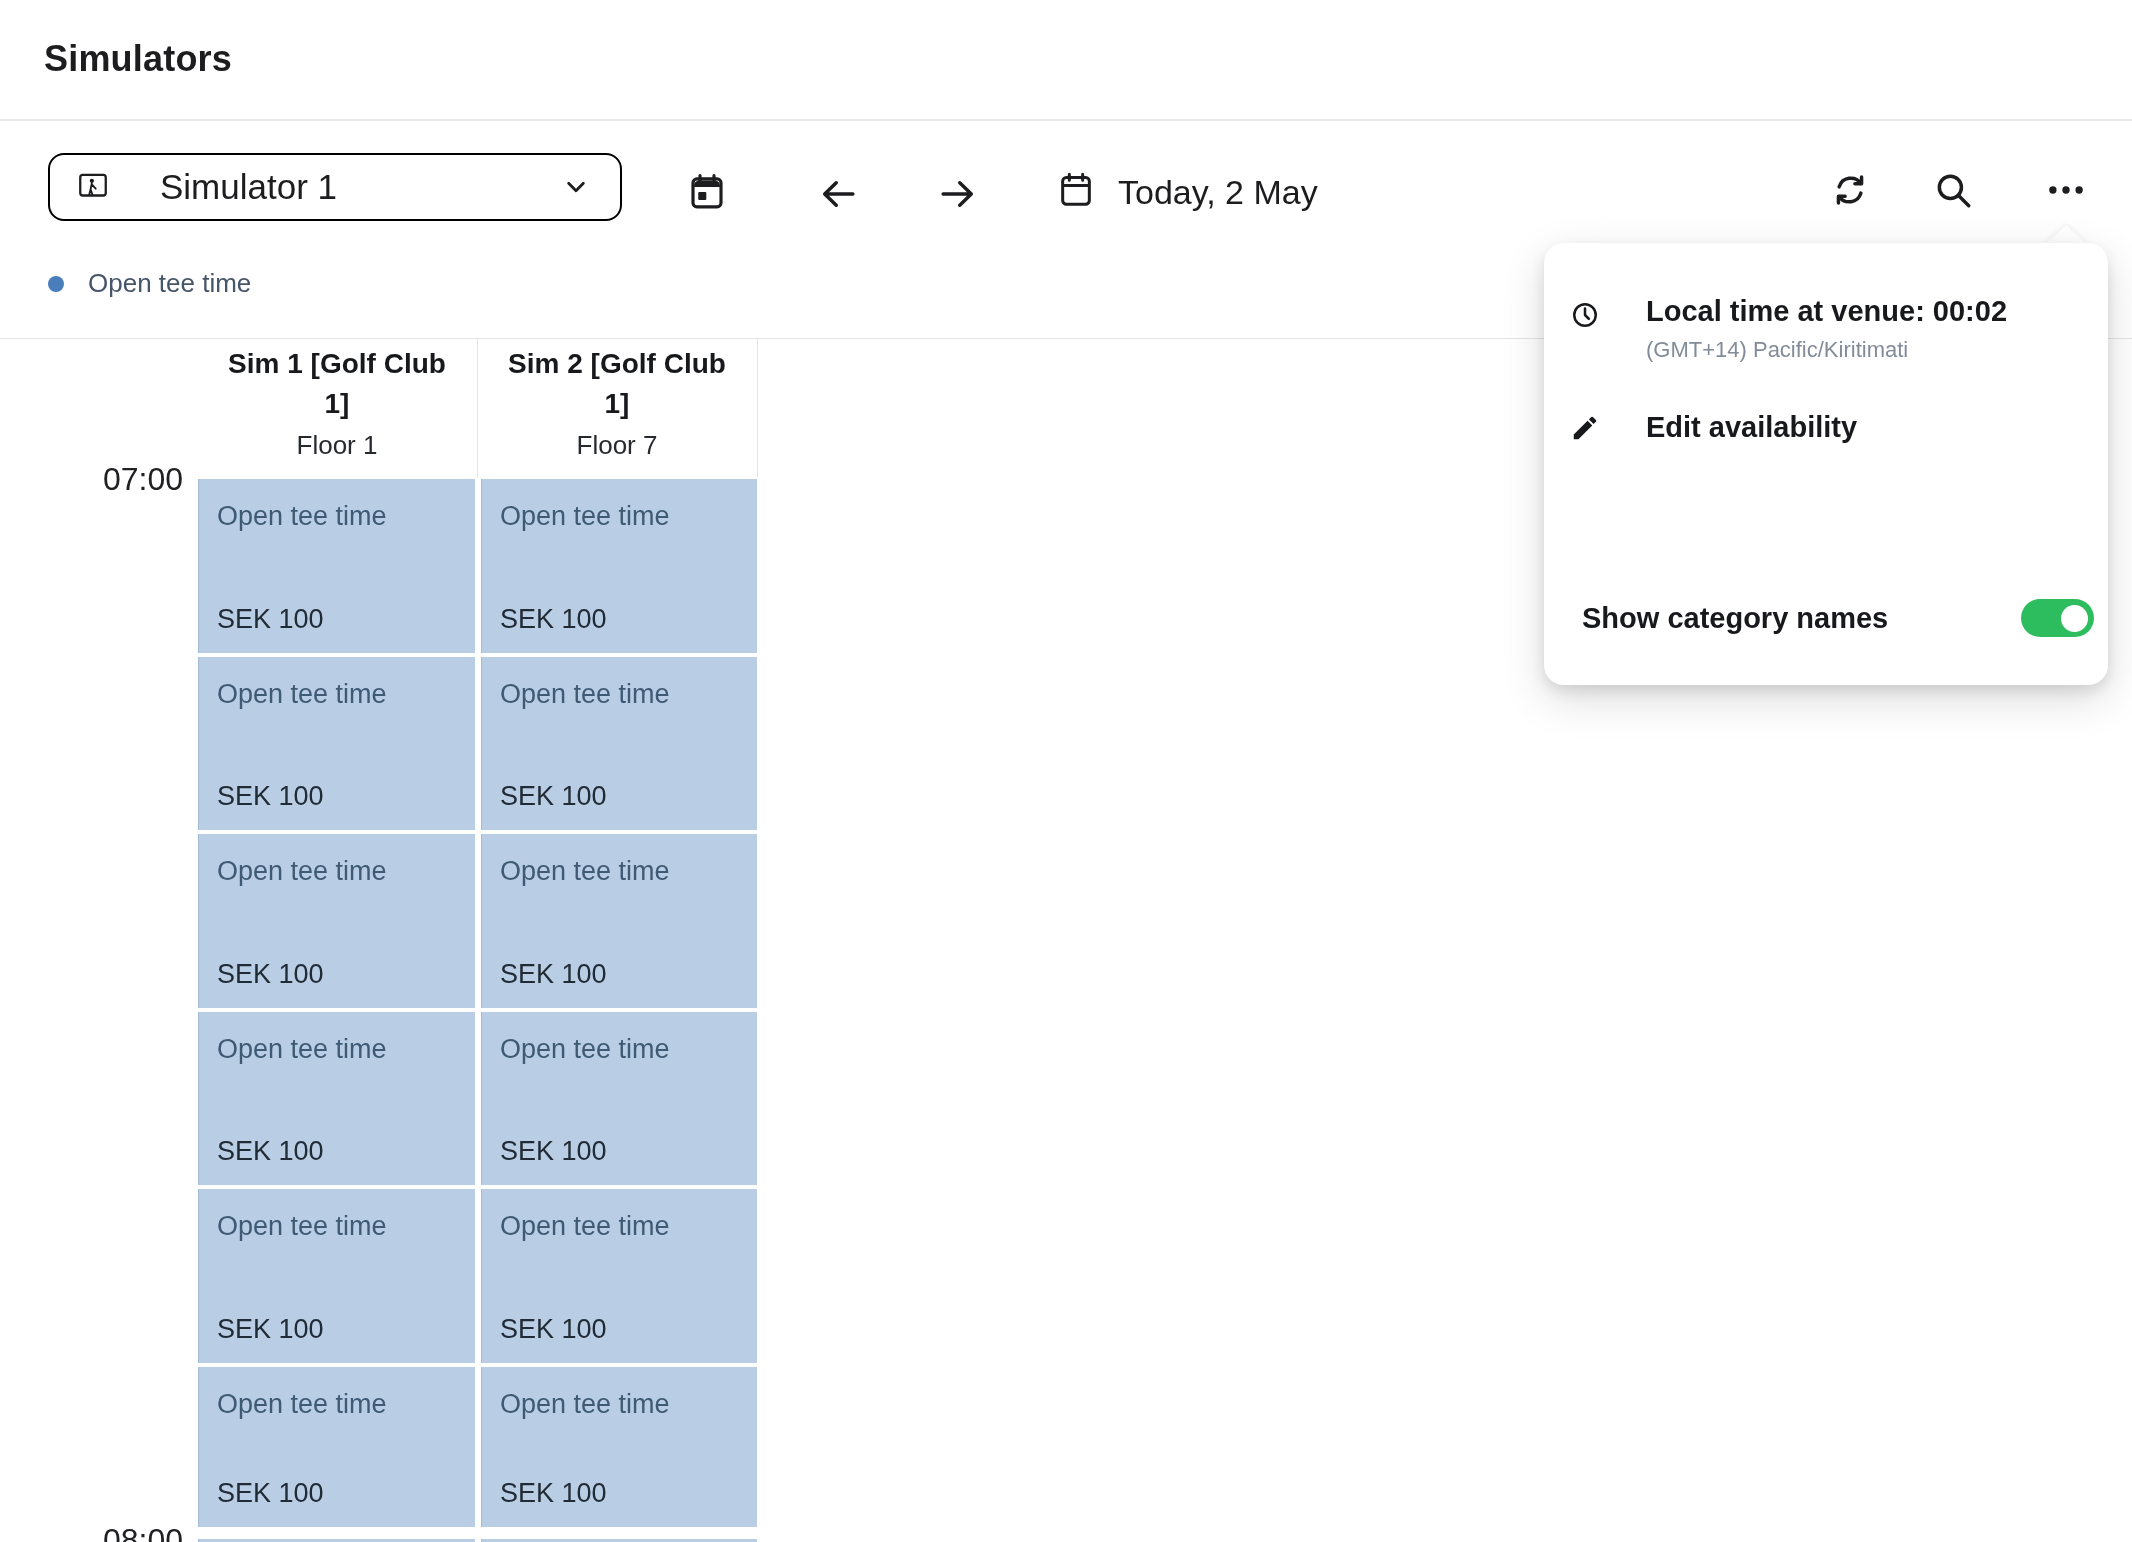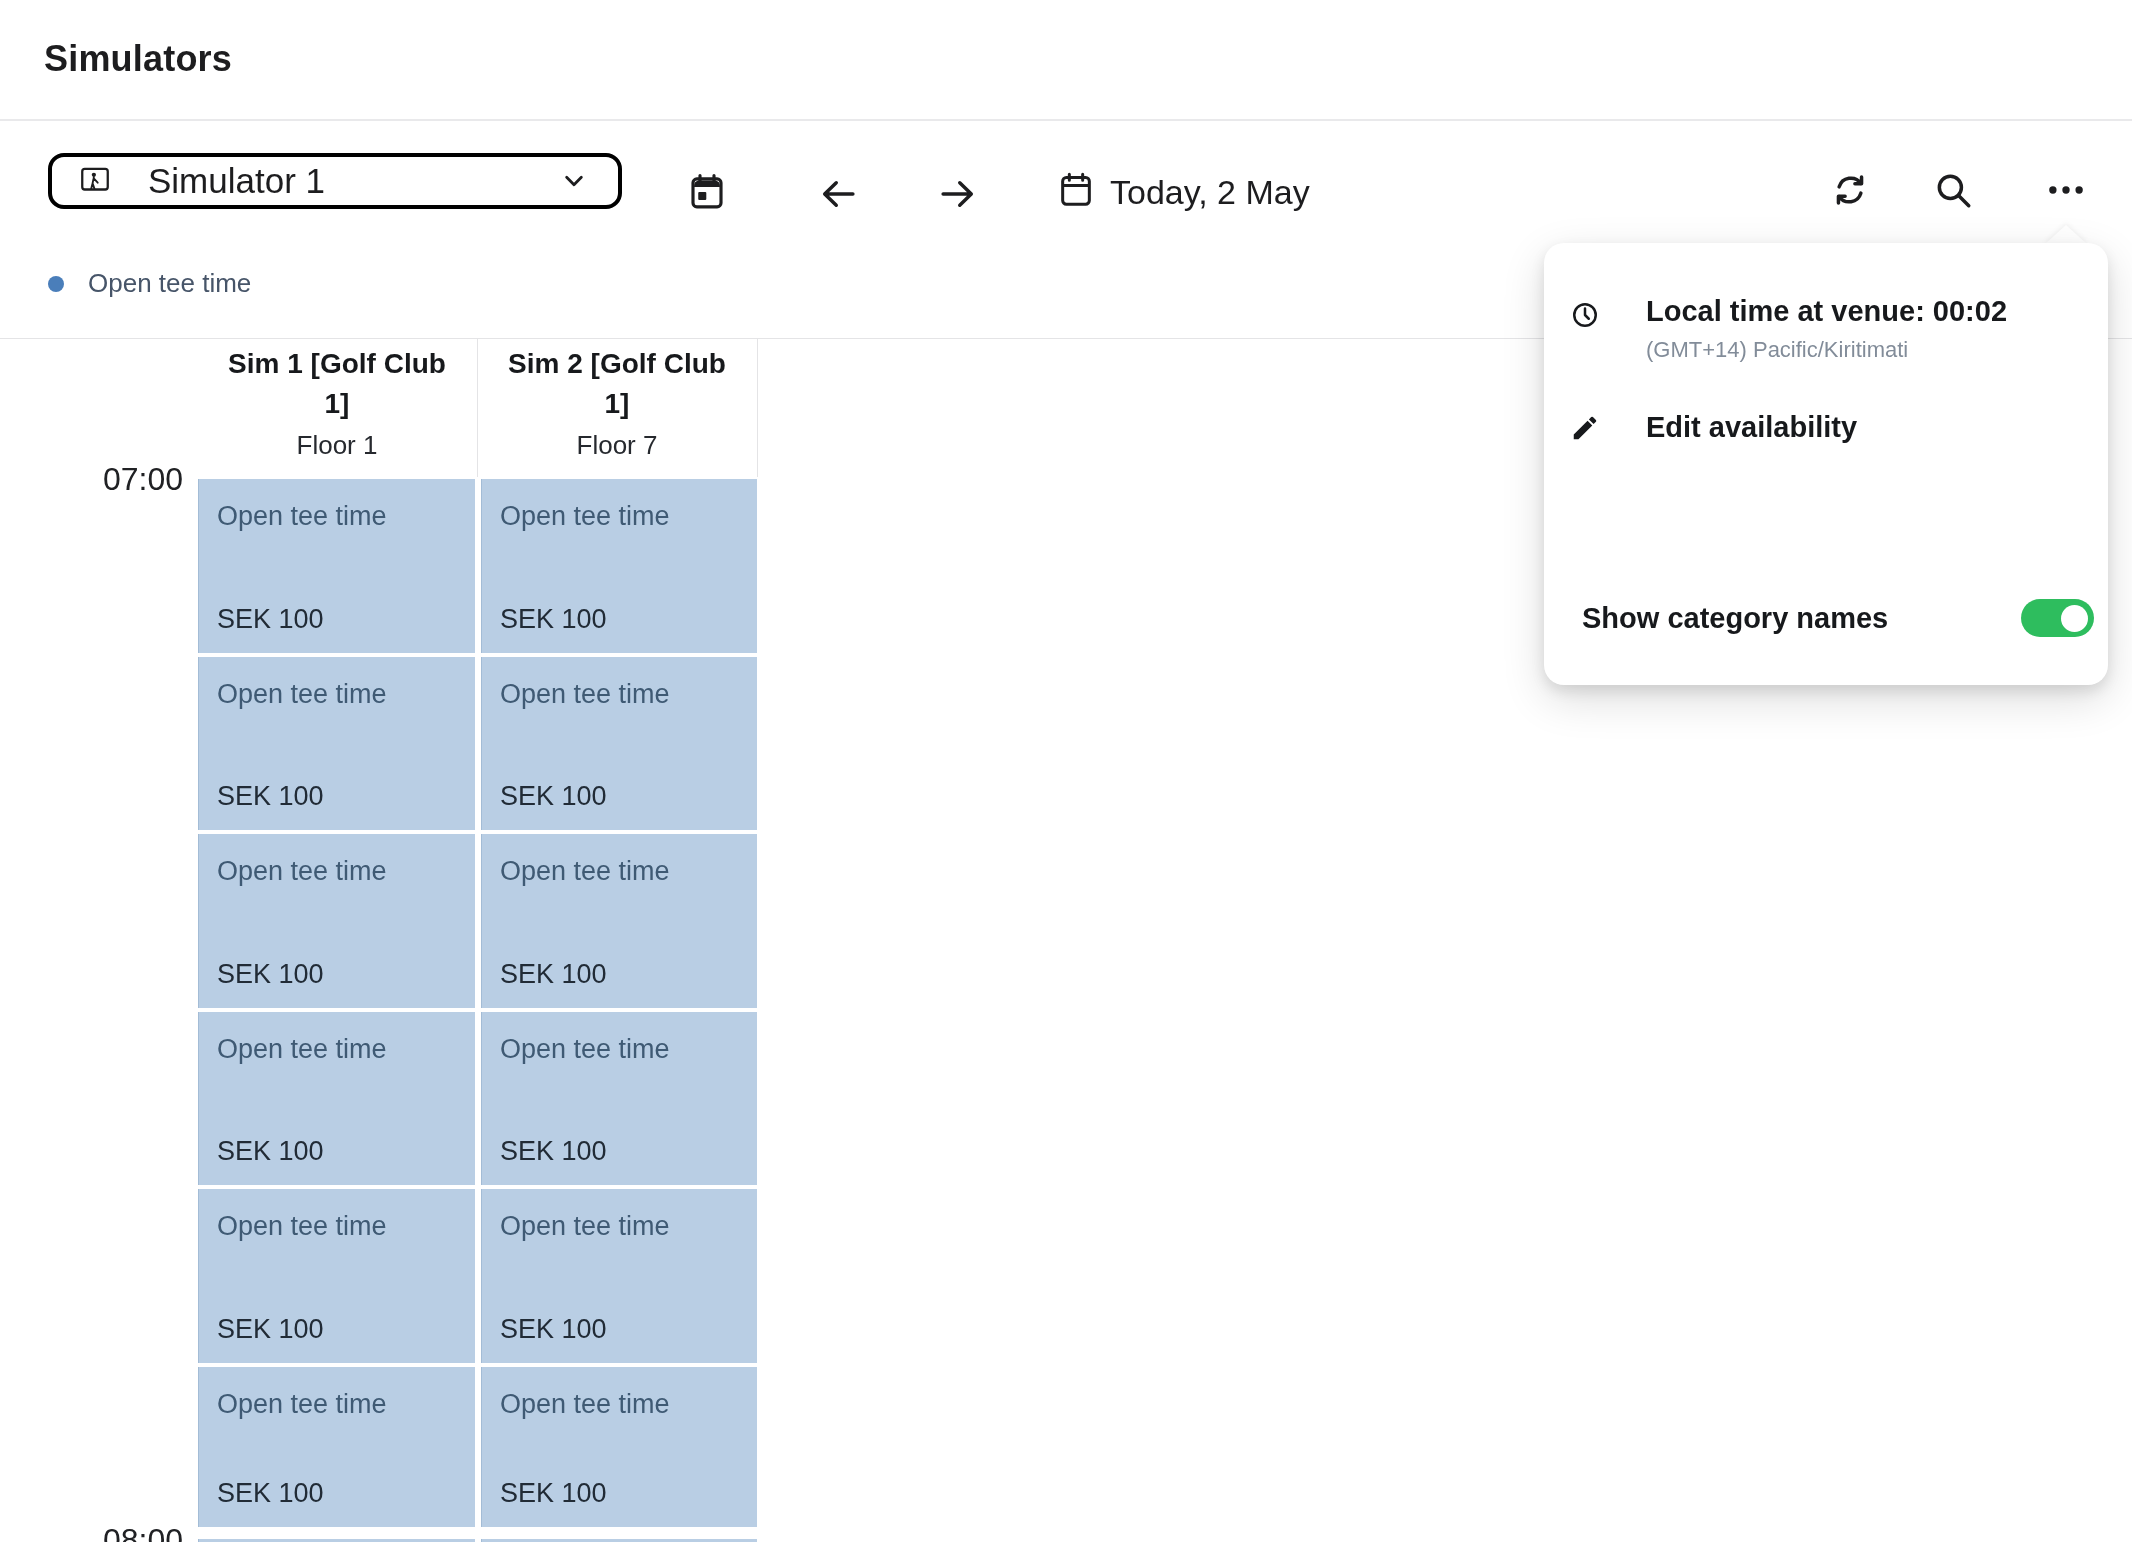--- a/index.html
+++ b/index.html
@@ -9,33 +9,33 @@
     background:#ffffff; font-family:"Liberation Sans", sans-serif; color:#1d1d1f;
   }
   .abs { position:absolute; }
 
   
   .page-title { left:44px; top:38px; font-size:36px; font-weight:700; letter-spacing:0.2px; }
   .hdr-divider { left:0; top:119px; width:2132px; height:2px; background:#e9e9eb; }
 
   
   .sim-select {
-    left:48px; top:153px; width:574px; height:56px;
-    border:4px solid #000000; border-radius:16px; background:#fff;
-    display:flex; align-items:center; cursor:pointer;
+    left:48px; top:153px; width:574px; height:68px;
+    border:2px solid #000000; border-radius:16px; background:#fff;
+    display:flex; align-items:center; cursor:pointer;gap:14px;
   }
   .sim-select .sel-icon { margin-left:26px; display:flex; }
   .sim-select .sel-text { margin-left:36px; font-size:35px; color:#1d1d1f; flex:1; }
   .sim-select .sel-chevron { margin-right:28px; display:flex; }
 
   .icon-btn { display:flex; align-items:center; justify-content:center; cursor:pointer; background:none; border:none; }
   .tb-cal-today { left:685px; top:170px; width:44px; height:44px; }
   .tb-arrow-left { left:816px; top:172px; width:44px; height:44px; }
   .tb-arrow-right { left:936px; top:172px; width:44px; height:44px; }
-  .date-group { left:1056px; top:168px; height:48px; display:flex; align-items:center; gap:14px; cursor:pointer; }
+  .date-group { left:1056px; top:168px; height:48px; display:flex; align-items:center; gap:22px; cursor:pointer; }
   .date-label { font-size:34px; color:#1d1d1f; }
   .tb-refresh { left:1828px; top:168px; width:44px; height:44px; }
   .tb-search { left:1931px; top:168px; width:44px; height:44px; }
   .tb-more { left:2044px; top:168px; width:44px; height:44px; }
 
   
   .legend { left:48px; top:268px; display:flex; align-items:center; gap:24px; }
   .legend-dot { width:16px; height:16px; border-radius:50%; }
   .legend-label { font-size:26px; color:#475569; }
 

